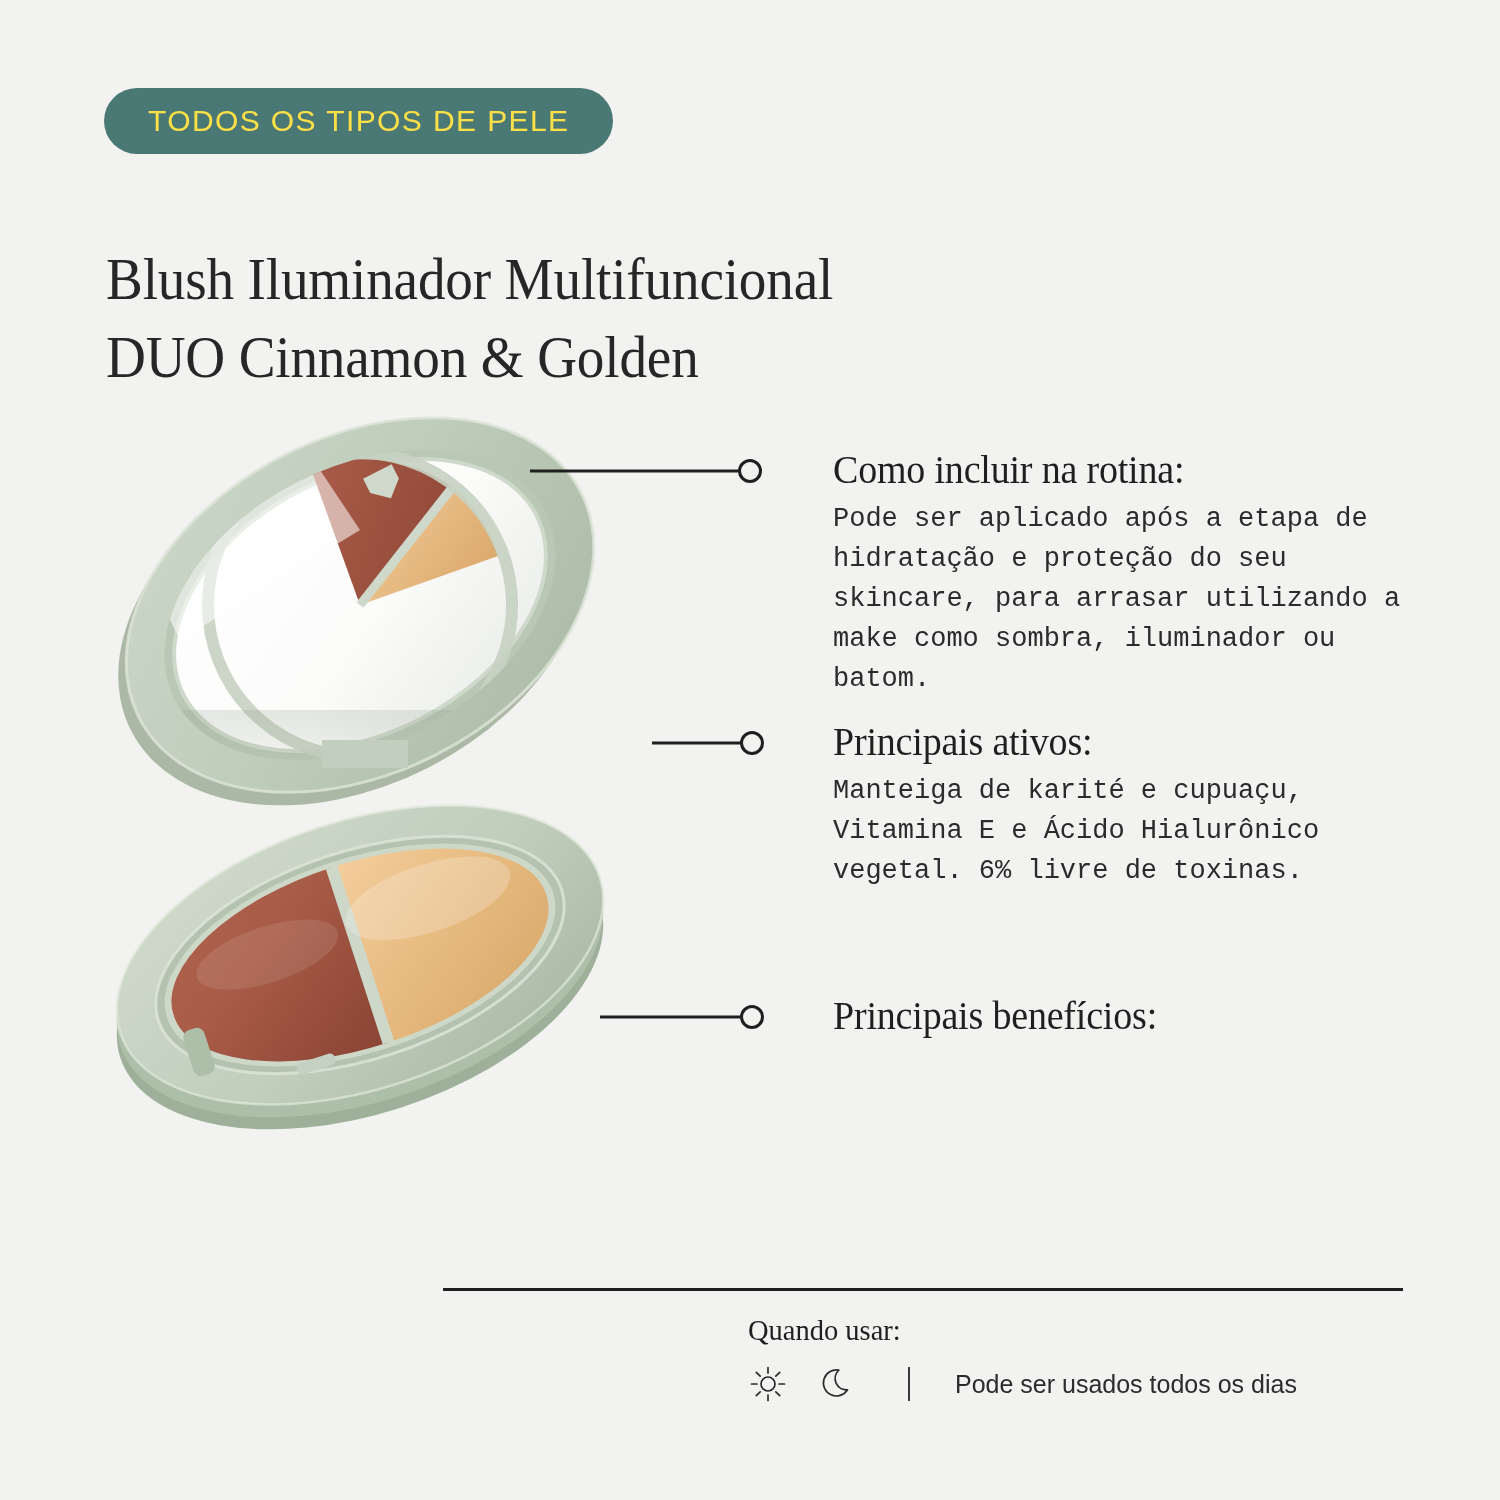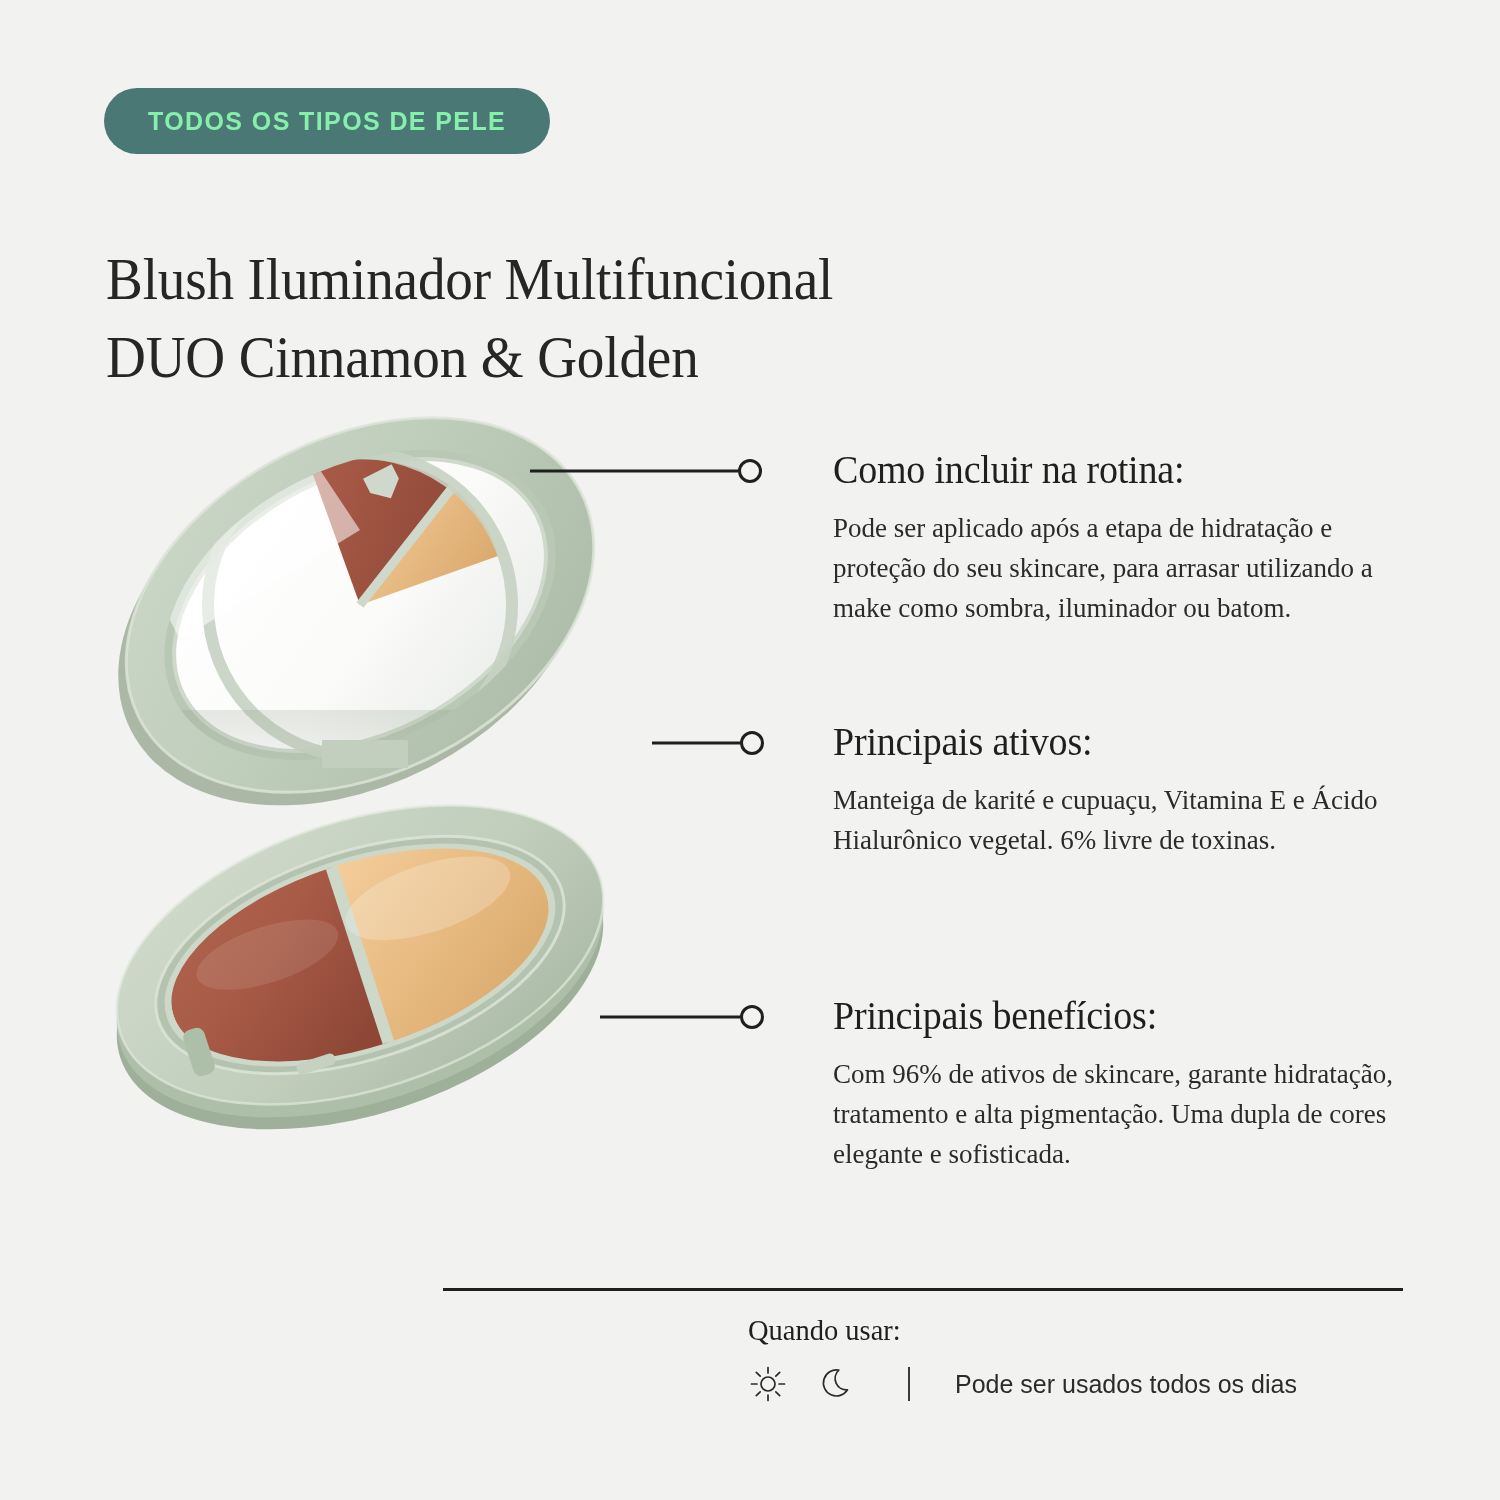--- a/index.html
+++ b/index.html
@@ -26,25 +26,25 @@
     top: 88px;
     height: 66px;
     padding: 0 44px;
     border-radius: 33px;
     background: #4a7874;
     display: flex;
     align-items: center;
     justify-content: center;
   }
   .badge-text {
-    color: #86efac;
-    font-size: 25px;
+    color: #fde047;
+    font-size: 30px;
     letter-spacing: 1.4px;
     font-family: "Liberation Sans", sans-serif;
-    font-weight: 700;
+    font-weight: 400;
     white-space: nowrap;
   }
 
   
   .title-block {
     position: absolute;
     left: 106px;
     top: 204px;
     width: 960px;
     margin-top: 36px;
@@ -98,22 +98,22 @@
     font-size: 40px;
     line-height: 48px;
     font-weight: 400;
     color: #1f1f1f;
     letter-spacing: -0.2px;
     transform: scaleX(0.95);
     transform-origin: left center;
     white-space: nowrap;
   }
   .section p {
-    margin-top: 14px;
-    font-family: Liberation Serif, serif;
+    margin-top: 5px;
+    font-family: Liberation Mono, monospace;
     font-size: 27px;
     line-height: 40px;
     color: #2b2b2b;
   }
 
   
   .divider {
     position: absolute;
     left: 443px;
     top: 1288px;
@@ -326,21 +326,20 @@
     <p>Pode ser aplicado após a etapa de hidratação e proteção do seu skincare, para arrasar utilizando a make como sombra, iluminador ou batom.</p>
   </div>
 
   <div class="section" style="top:718px;">
     <h2>Principais ativos:</h2>
     <p>Manteiga de karité e cupuaçu, Vitamina E e Ácido Hialurônico vegetal. 6% livre de toxinas.</p>
   </div>
 
   <div class="section" style="top:992px;">
     <h2>Principais benefícios:</h2>
-    <p>Com 96% de ativos de skincare, garante hidratação, tratamento e alta pigmentação. Uma dupla de cores elegante e sofisticada.</p>
   </div>
 
   <div class="divider"></div>
 
   <div class="footer">
     <div class="footer-title">Quando usar:</div>
     <div class="footer-row">
 
       <span>
         <svg class="icon-svg" width="40" height="40" viewBox="0 0 40 40" fill="none" stroke="#2b2b2b" stroke-width="1.7" stroke-linecap="round">

